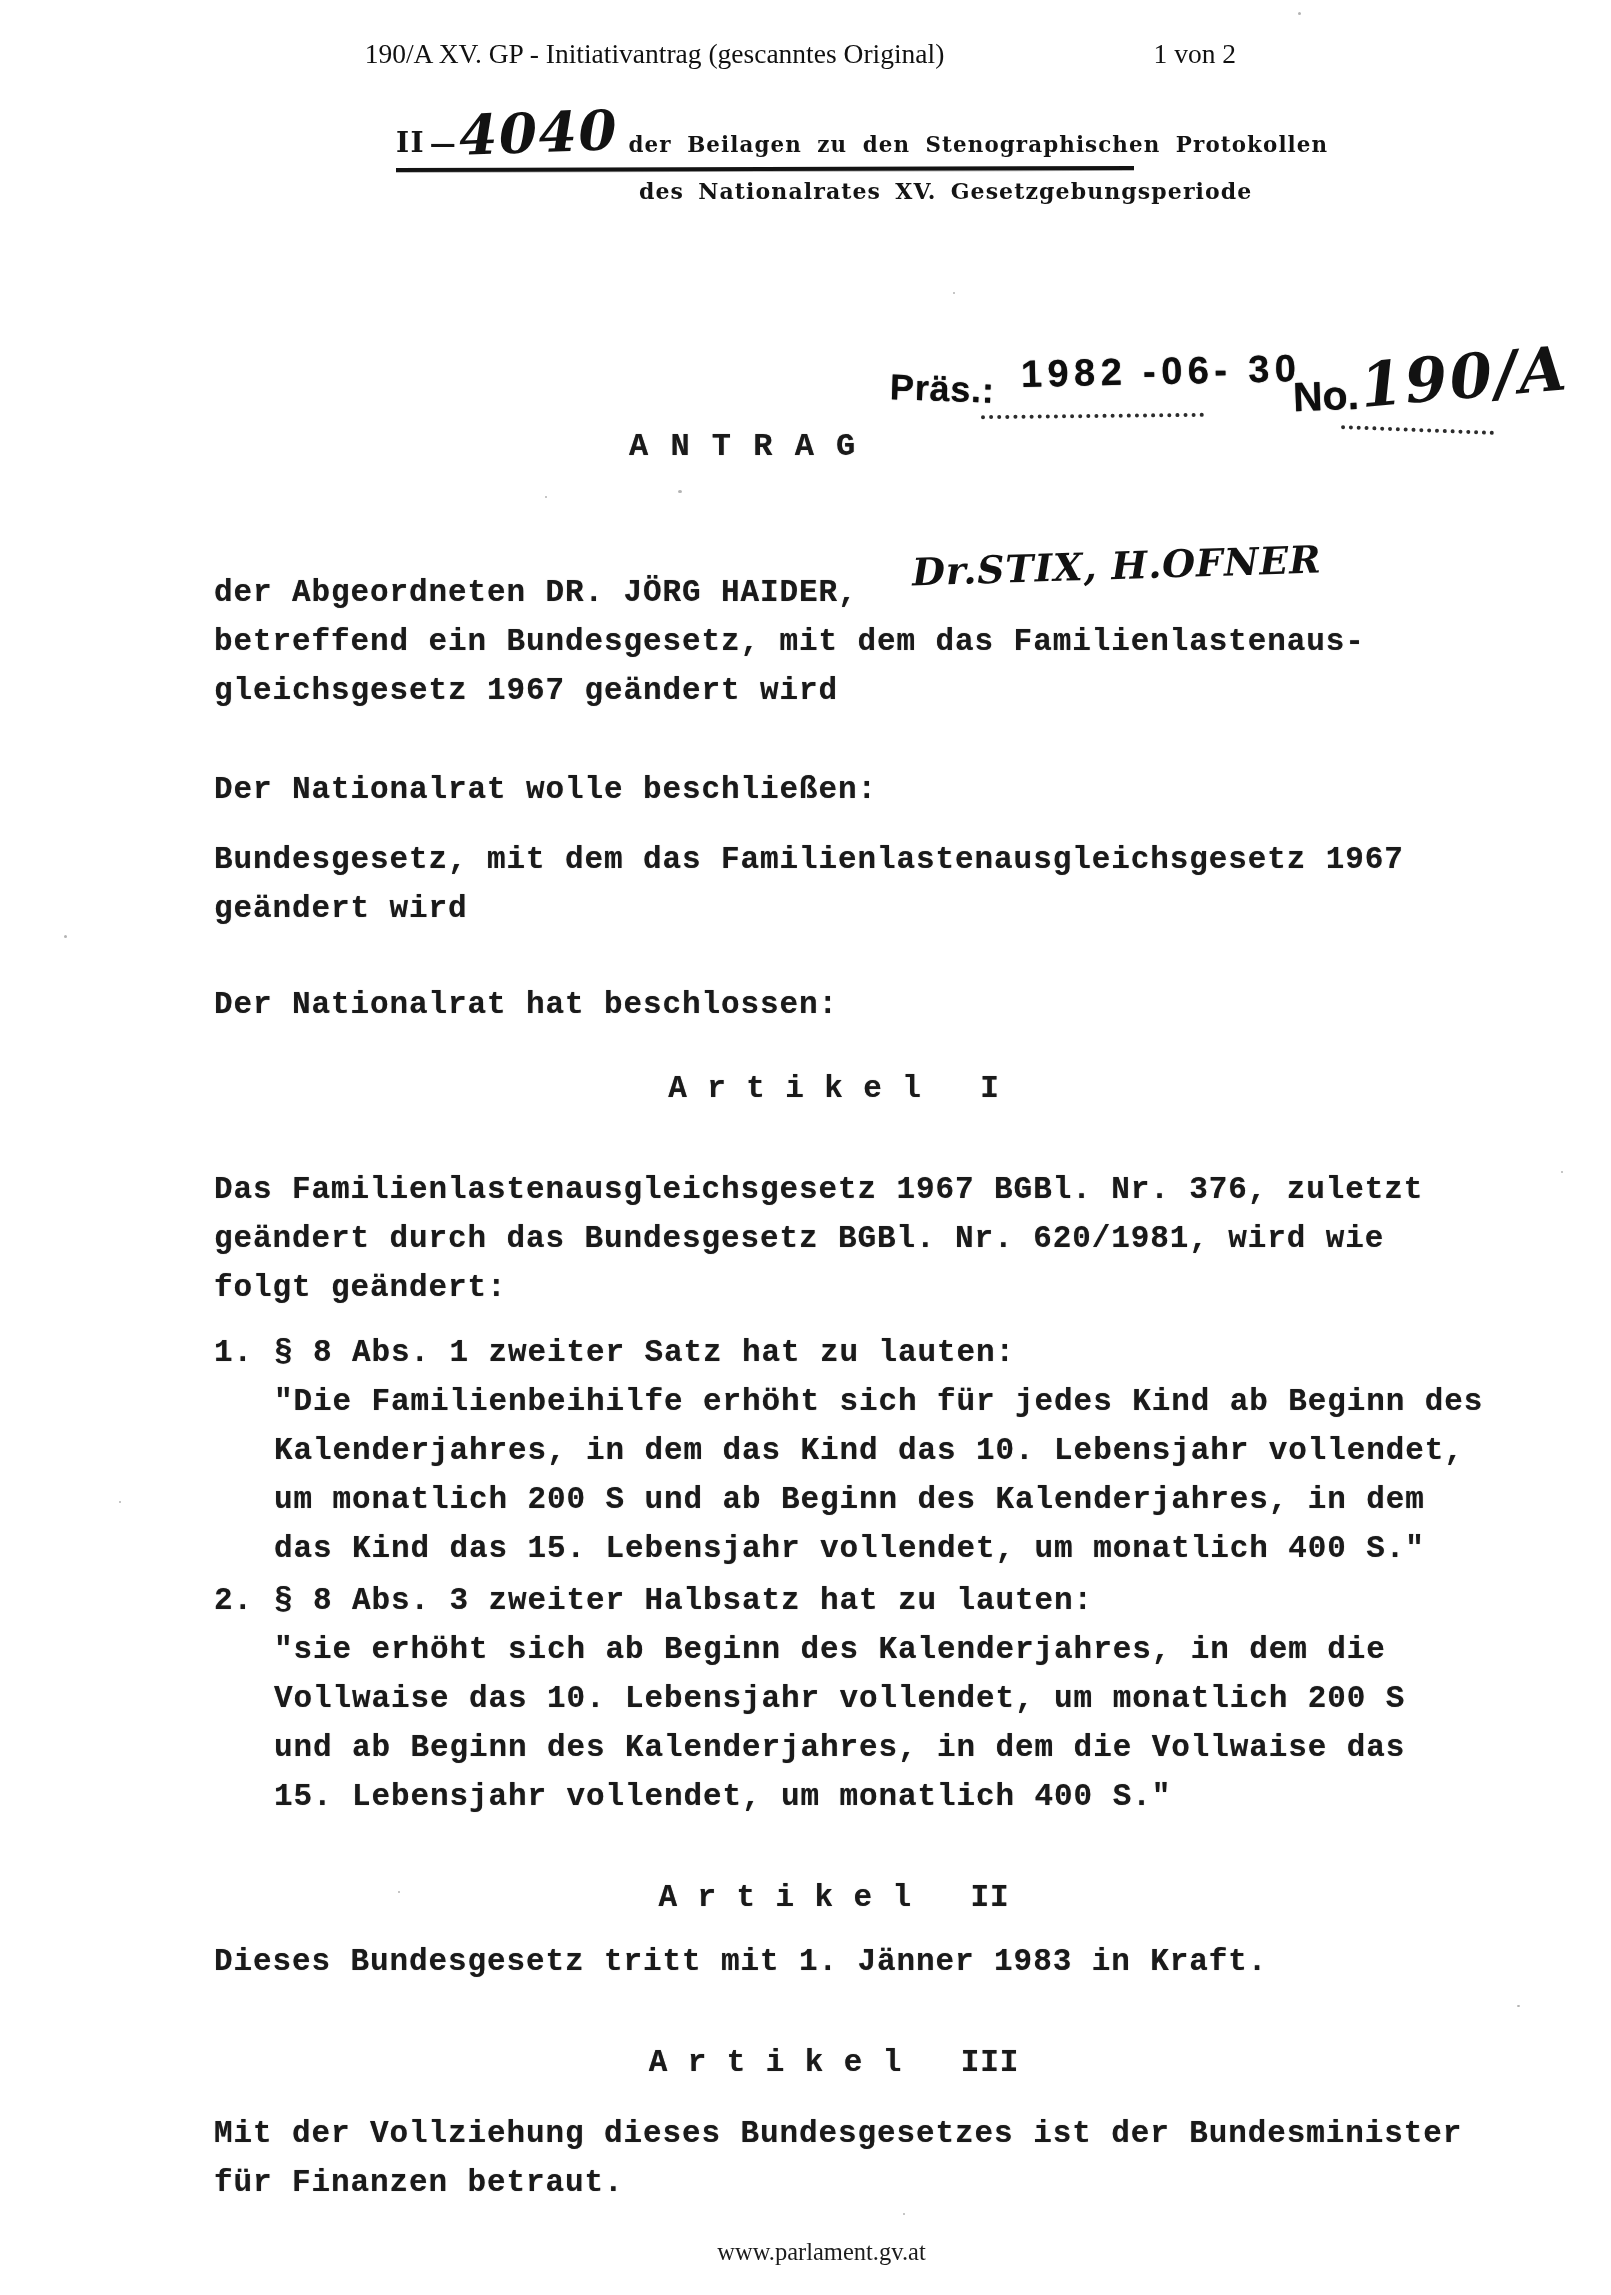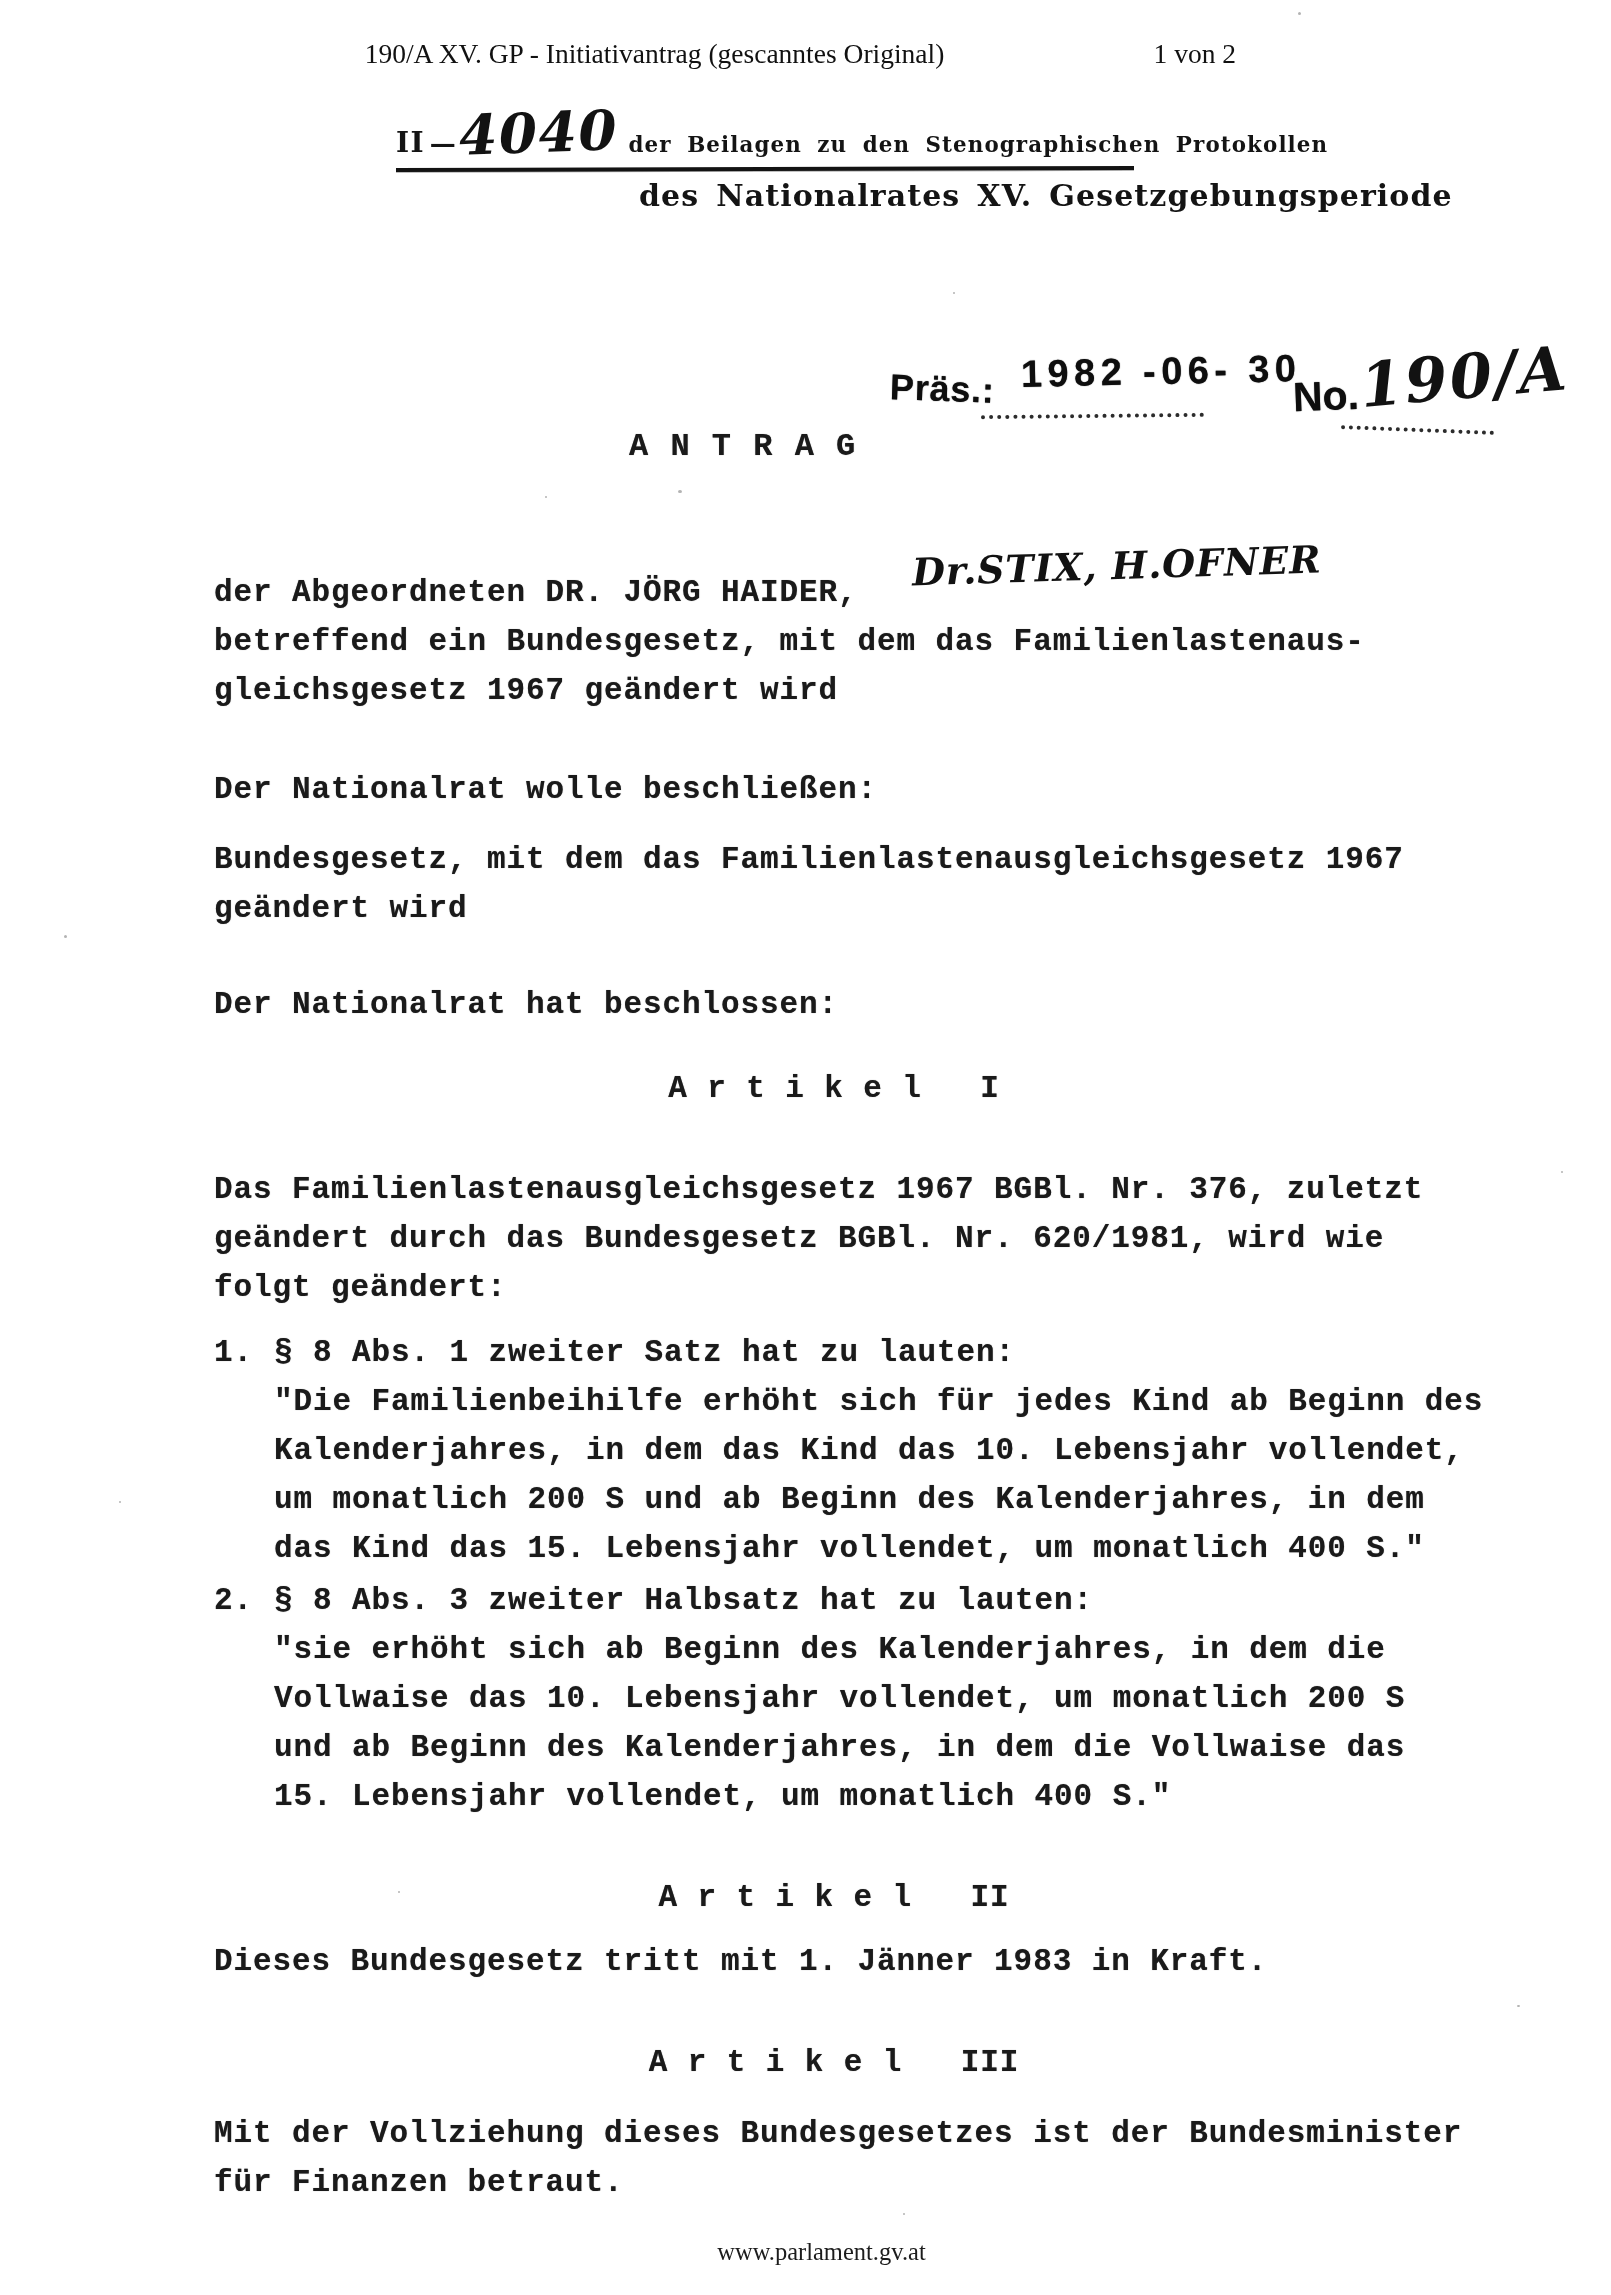--- a/index.html
+++ b/index.html
@@ -20,21 +20,21 @@
   
   .beilagen{position:absolute;top:126px;left:364px;width:750px;margin-left:32px;}
   .beilagen-line1{display:flex;align-items:baseline;white-space:pre;}
   .print{font-family:"DejaVu Serif",serif;font-weight:700;color:#141414;}
   .roman{font-size:28px;letter-spacing:1.5px;}
   .dash{font-size:26px;margin:0 1.5px 0 4.6px;}
   .hand{font-family:"DejaVu Serif",serif;font-style:italic;font-weight:700;color:#121212;}
   .hand-4040{font-size:55px;line-height:0;display:inline-block;transform:rotate(-2deg);margin:0 10.7px 0 1.5px;letter-spacing:1.5px;}
   .b-line1-rest{font-size:21.4px;letter-spacing:1.1px;word-spacing:6.9px;}
   .beilagen-rule{margin-top:7.7px;width:738px;height:3.8px;background:#131313;transform:rotate(-0.15deg);box-shadow:0 0.8px 0 rgba(0,0,0,.35);}
-  .beilagen-line2{margin:7.7px 0 0 243px;font-size:30px;letter-spacing:1.1px;word-spacing:5.4px;white-space:pre;}
+  .beilagen-line2{margin:7.7px 0 0 243px;font-size:22px;letter-spacing:1.1px;word-spacing:5.4px;white-space:pre;}
 
   
   .stamp{position:absolute;font-family:"Liberation Sans",sans-serif;font-weight:700;color:#0e0e0e;
     text-shadow:0 0 1px rgba(10,10,10,.8);white-space:pre;}
   .stamp-praes{left:890px;top:368px;font-size:36px;transform:rotate(2deg);letter-spacing:0.8px;}
   .stamp-date{left:1021px;top:350px;font-size:38px;letter-spacing:5.4px;transform:rotate(-1.2deg);}
   .stamp-no{left:1293px;top:373px;font-size:41px;transform:rotate(-2deg);}
   .dotted{position:absolute;height:0;border-top:4.6px dotted #161616;opacity:.9;}
   .dotted-date{left:981px;top:414px;width:223px;transform:rotate(-0.6deg);}
   .dotted-no{left:1341px;top:428px;width:153px;transform:rotate(2.2deg);}

